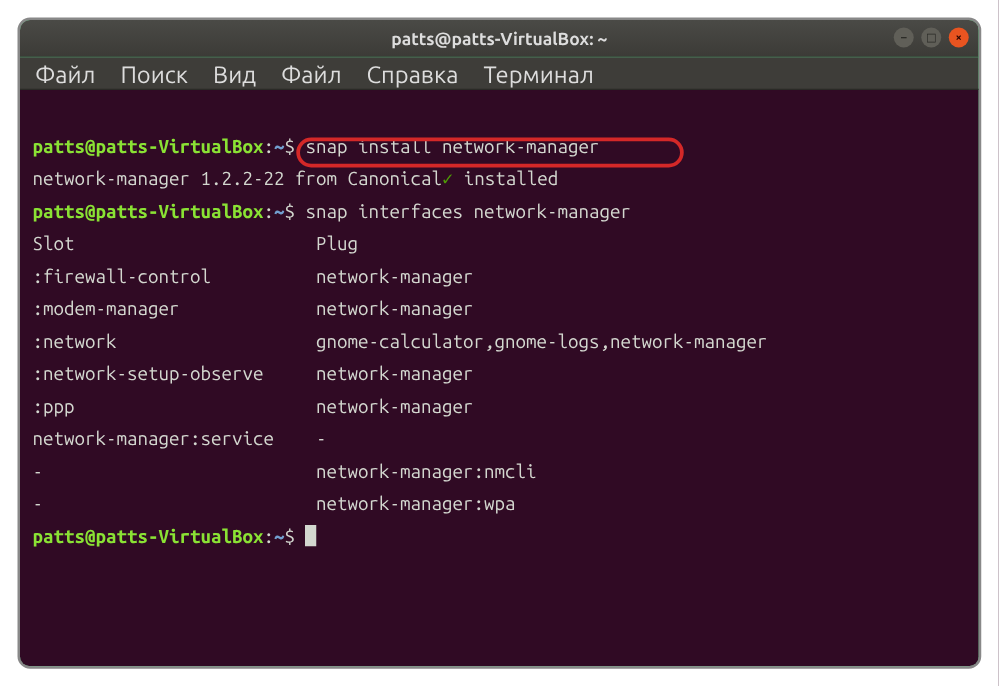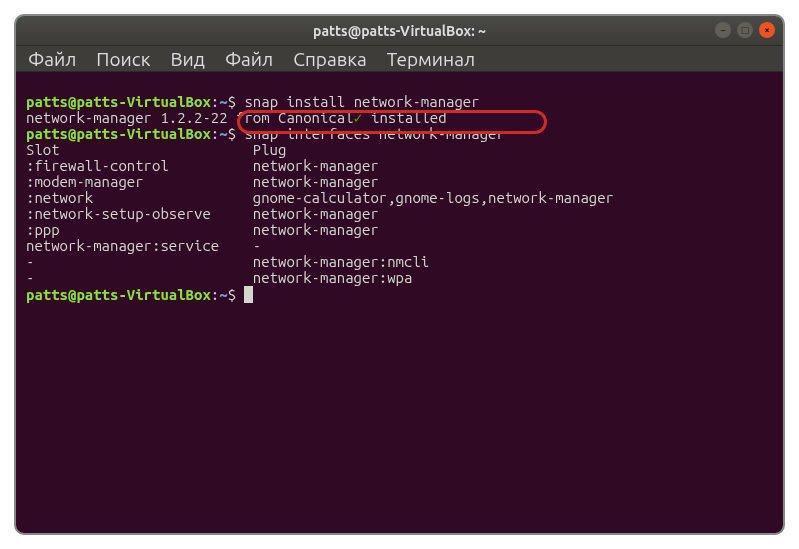--- a/index.html
+++ b/index.html
@@ -71,21 +71,21 @@
       font-size: 19px;
       padding: 2px 6px;
       cursor: pointer;
     }
     .terminal {
       flex: 1;
       background: #300a24;
       padding: 6px 10px;
       font-family: "Ubuntu Mono", "DejaVu Sans Mono", monospace;
       font-size: 15px;
-      line-height: 16px;
+      line-height: 26px;
       color: #d3d7cf;
       white-space: pre;
       overflow: hidden;
       position: relative;
     }
     .prompt-user { color: #8ae234; font-weight: bold; }
     .prompt-sep { color: #d3d7cf; }
     .prompt-path { color: #729fcf; font-weight: bold; }
     .prompt-dollar { color: #d3d7cf; }
     .cmd { color: #d3d7cf; }

